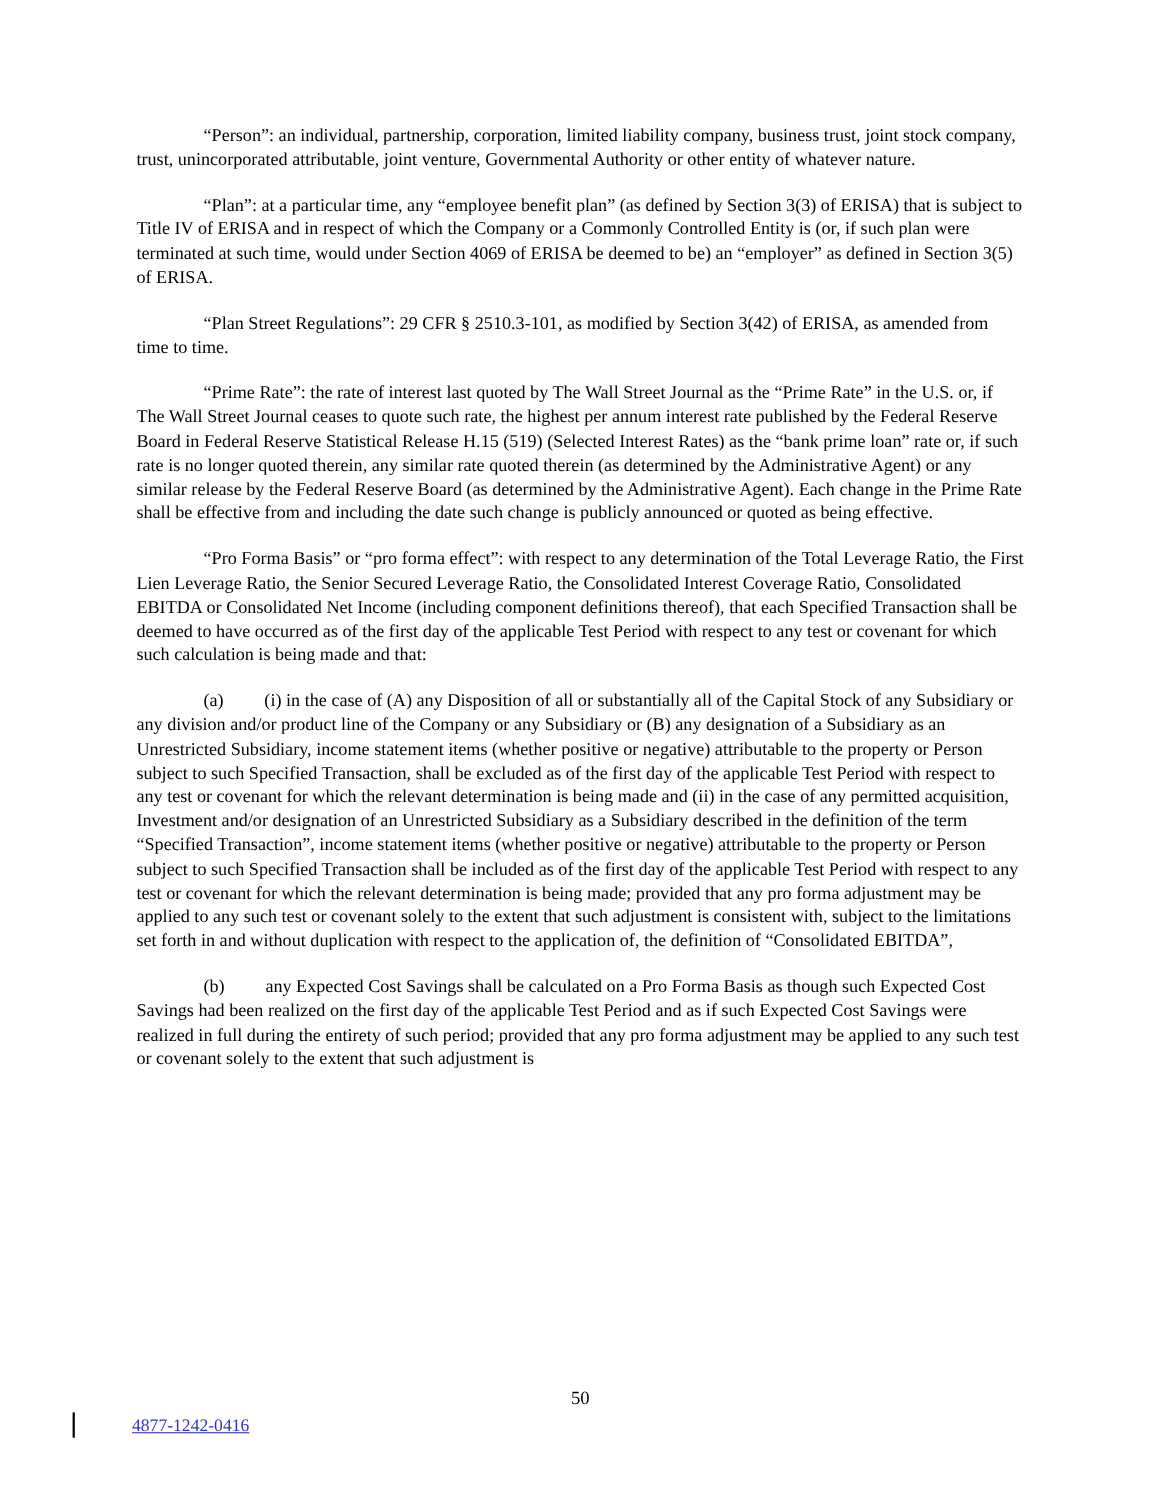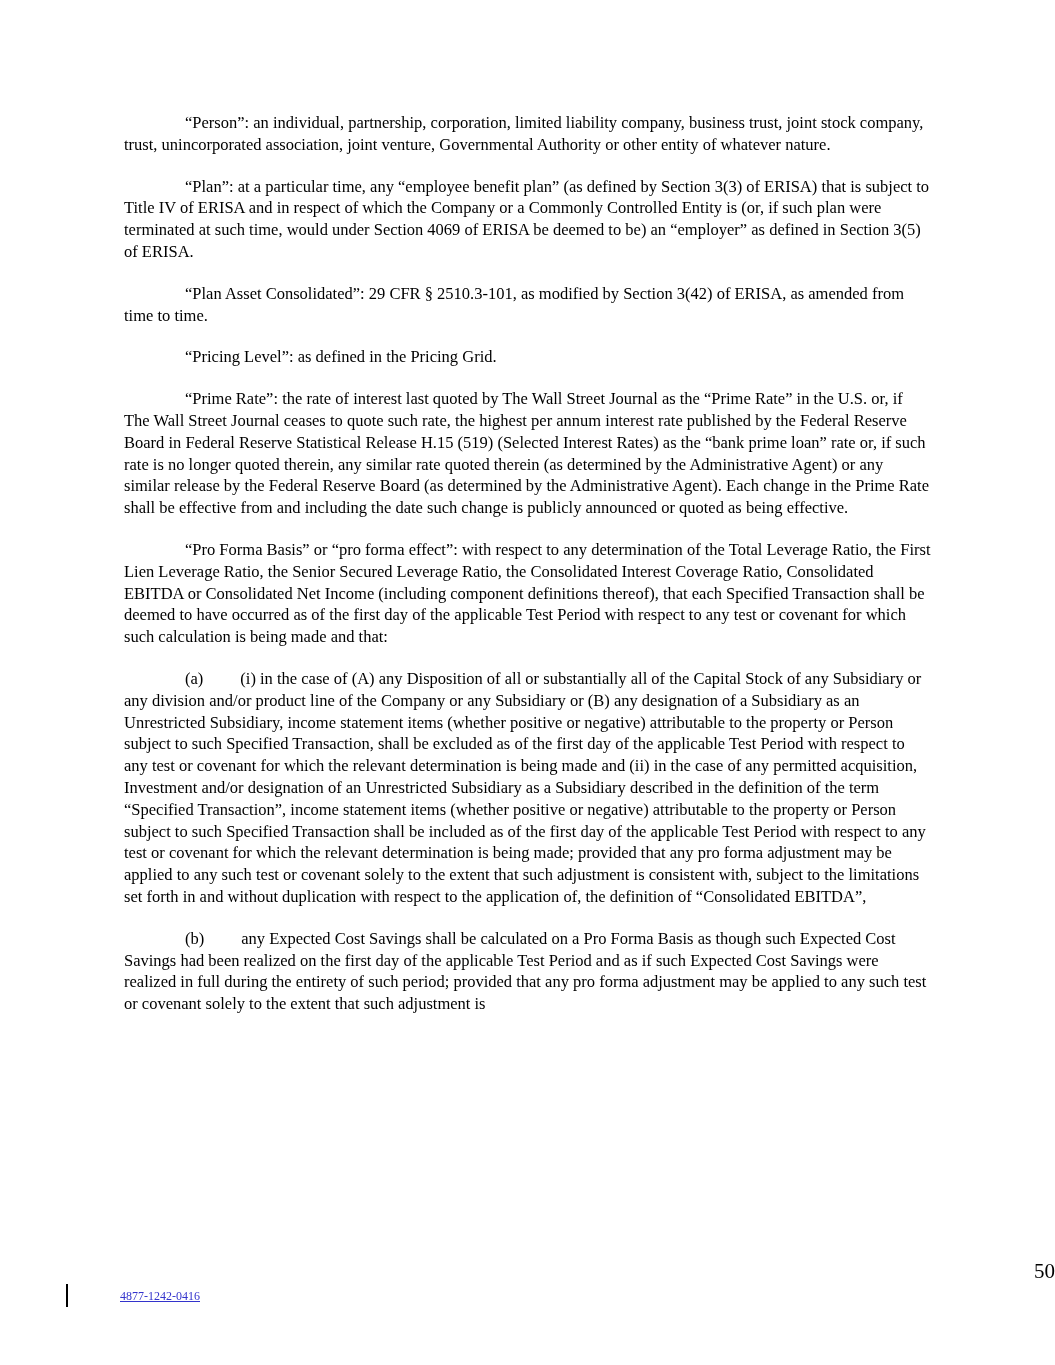--- a/index.html
+++ b/index.html
@@ -28,56 +28,55 @@
     margin: 0 0 20px 0;
     text-indent: 61px;
   }
   .b { font-weight: normal; }
   .tab { display: inline-block; width: 37px; }
   .footer-page-number {
     position: absolute;
     left: 0;
     top: 1260px;
     width: 1055px;
-    text-align: right;
-    font-size: 21px;
+    text-align: center;
+    font-size: 17px;
     line-height: 22px;
   }
   .change-bar {
     position: absolute;
     left: 66px;
     top: 1284px;
     width: 2px;
     height: 23px;
     background: #000000;
   }
   .doc-id {
     position: absolute;
     left: 120px;
     top: 1289px;
-    font-size: 12px;
+    font-size: 16px;
     line-height: 15px;
     color: #3333cc;
     text-decoration: underline;
     cursor: pointer;
   }
 </style>
 </head>
 <body>
 
 <div class="doc">
 
-  <p class="para"><span>“</span><span class="b">Person</span><span>”: an individual, partnership, corporation, limited liability company, business trust, joint stock company, trust, unincorporated association, joint venture, Governmental Authority or other entity of whatever nature.</span></p>
+  <p class="para"><span>“</span><span class="b">Person</span><span>”: an individual, partnership, corporation, limited liability company, business trust, joint stock company, trust, unincorporated attributable, joint venture, Governmental Authority or other entity of whatever nature.</span></p>
 
   <p class="para"><span>“</span><span class="b">Plan</span><span>”: at a particular time, any “employee benefit plan” (as defined by Section 3(3) of ERISA) that is subject to Title IV of ERISA and in respect of which the Company or a Commonly Controlled Entity is (or, if such plan were terminated at such time, would under Section 4069 of ERISA be deemed to be) an “employer” as defined in Section 3(5) of ERISA.</span></p>
 
-  <p class="para"><span>“</span><span class="b">Plan Asset Consolidated</span><span>”: 29 CFR § 2510.3-101, as modified by Section 3(42) of ERISA, as amended from time to time.</span></p>
+  <p class="para"><span>“</span><span class="b">Plan Street Regulations</span><span>”: 29 CFR § 2510.3-101, as modified by Section 3(42) of ERISA, as amended from time to time.</span></p>
 
 
-  <p class="para"><span>“</span><span class="b">Pricing Level</span><span>”: as defined in the Pricing Grid.</span></p>
 
   <p class="para"><span>“</span><span class="b">Prime Rate</span><span>”: the rate of interest last quoted by The Wall Street Journal as the “Prime Rate” in the U.S. or, if The Wall Street Journal ceases to quote such rate, the highest per annum interest rate published by the Federal Reserve Board in Federal Reserve Statistical Release H.15 (519) (Selected Interest Rates) as the “bank prime loan” rate or, if such rate is no longer quoted therein, any similar rate quoted therein (as determined by the Administrative Agent) or any similar release by the Federal Reserve Board (as determined by the Administrative Agent). Each change in the Prime Rate shall be effective from and including the date such change is publicly announced or quoted as being effective.</span></p>
 
   <p class="para"><span>“</span><span class="b">Pro Forma Basis</span><span>” or “</span><span class="b">pro forma effect</span><span>”: with respect to any determination of the Total Leverage Ratio, the First Lien Leverage Ratio, the Senior Secured Leverage Ratio, the Consolidated Interest Coverage Ratio, Consolidated EBITDA or Consolidated Net Income (including component definitions thereof), that each Specified Transaction shall be deemed to have occurred as of the first day of the applicable Test Period with respect to any test or covenant for which such calculation is being made and that:</span></p>
 
   <p class="para"><span>(a)</span><span class="tab"></span><span>(i) in the case of (A) any Disposition of all or substantially all of the Capital Stock of any Subsidiary or any division and/or product line of the Company or any Subsidiary or (B) any designation of a Subsidiary as an Unrestricted Subsidiary, income statement items (whether positive or negative) attributable to the property or Person subject to such Specified Transaction, shall be excluded as of the first day of the applicable Test Period with respect to any test or covenant for which the relevant determination is being made and (ii) in the case of any permitted acquisition, Investment and/or designation of an Unrestricted Subsidiary as a Subsidiary described in the definition of the term “Specified Transaction”, income statement items (whether positive or negative) attributable to the property or Person subject to such Specified Transaction shall be included as of the first day of the applicable Test Period with respect to any test or covenant for which the relevant determination is being made; provided that any pro forma adjustment may be applied to any such test or covenant solely to the extent that such adjustment is consistent with, subject to the limitations set forth in and without duplication with respect to the application of, the definition of “Consolidated EBITDA”,</span></p>
 
   <p class="para"><span>(b)</span><span class="tab"></span><span>any Expected Cost Savings shall be calculated on a Pro Forma Basis as though such Expected Cost Savings had been realized on the first day of the applicable Test Period and as if such Expected Cost Savings were realized in full during the entirety of such period; provided that any pro forma adjustment may be applied to any such test or covenant solely to the extent that such adjustment is</span></p>
 
 </div>

